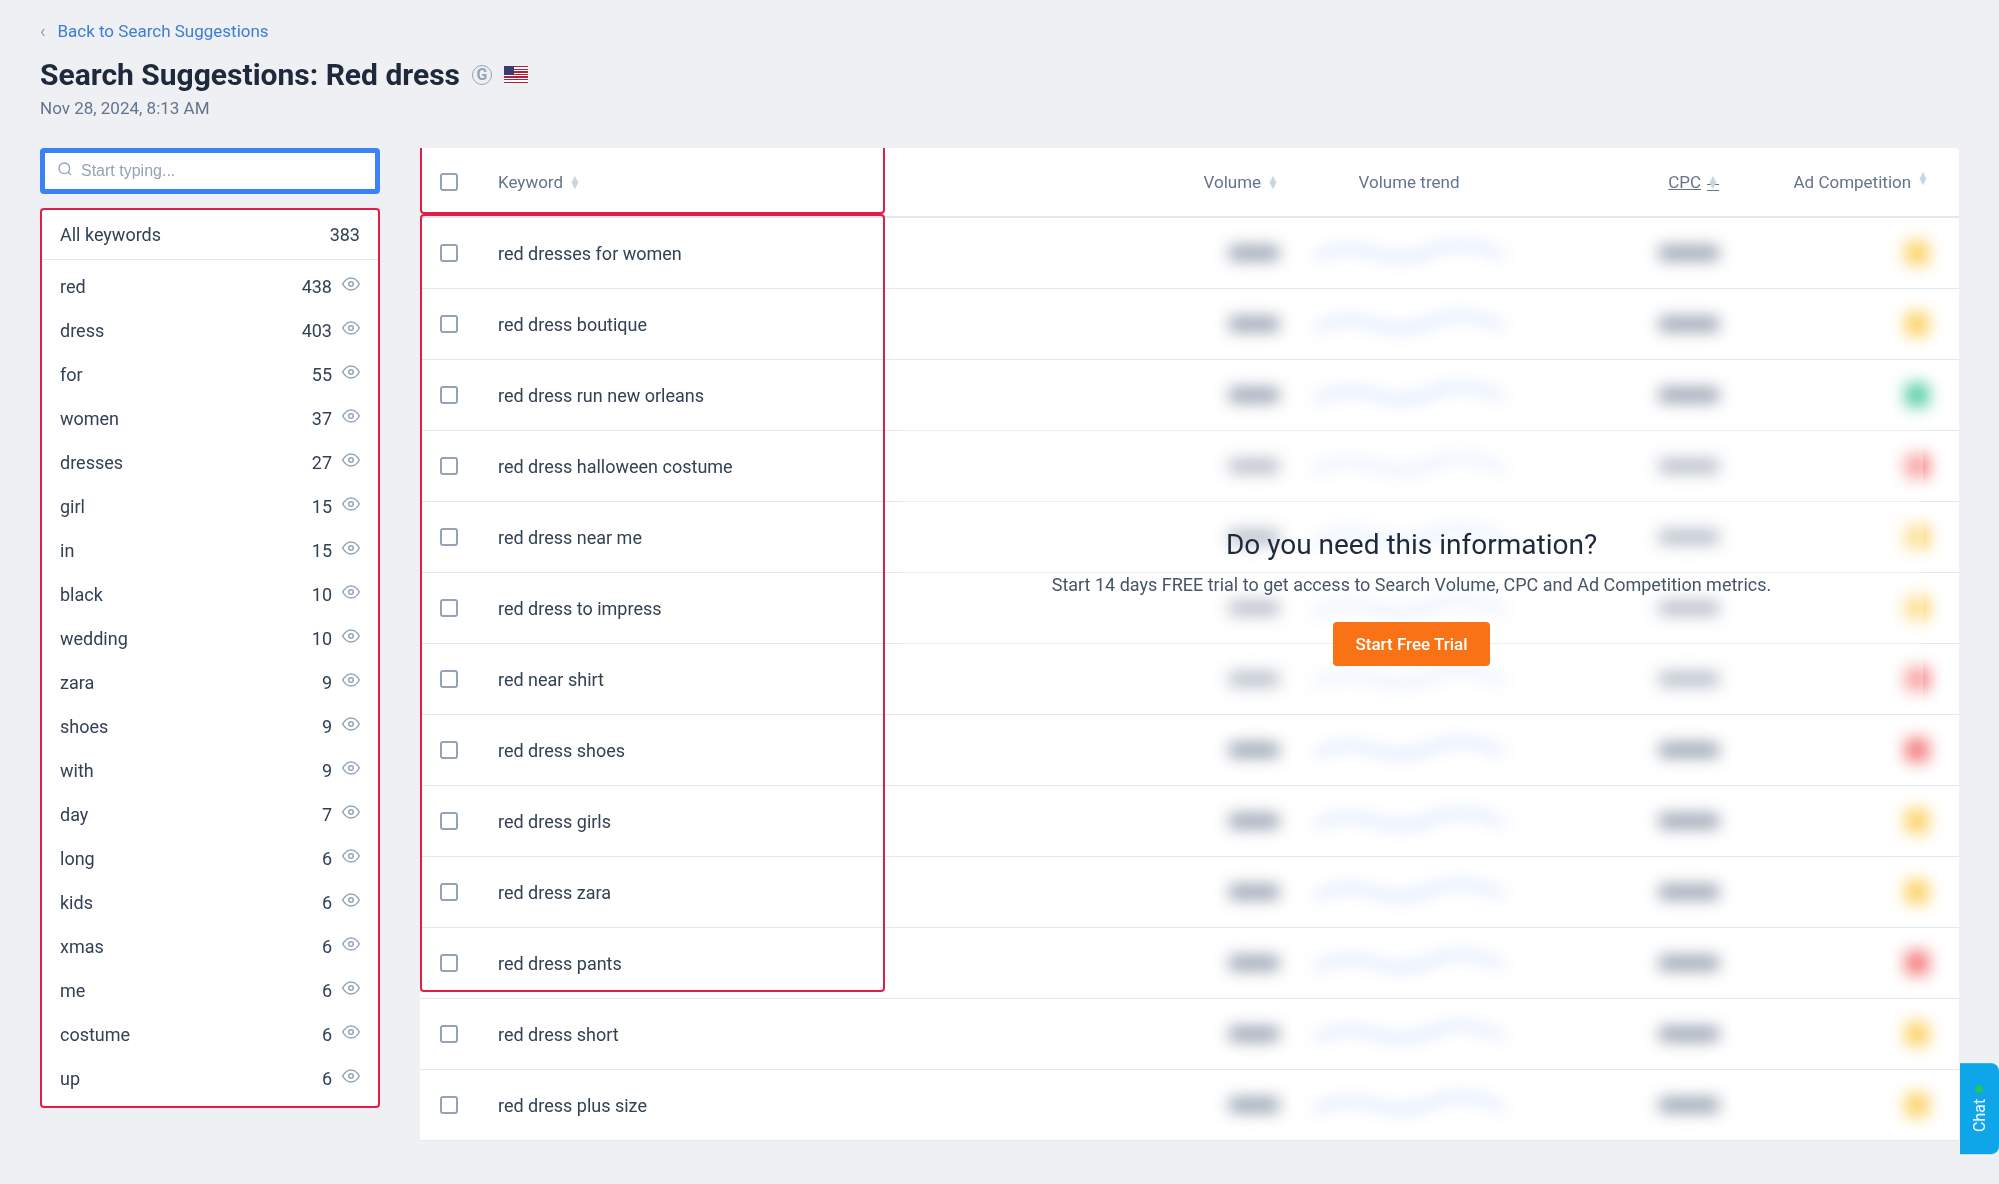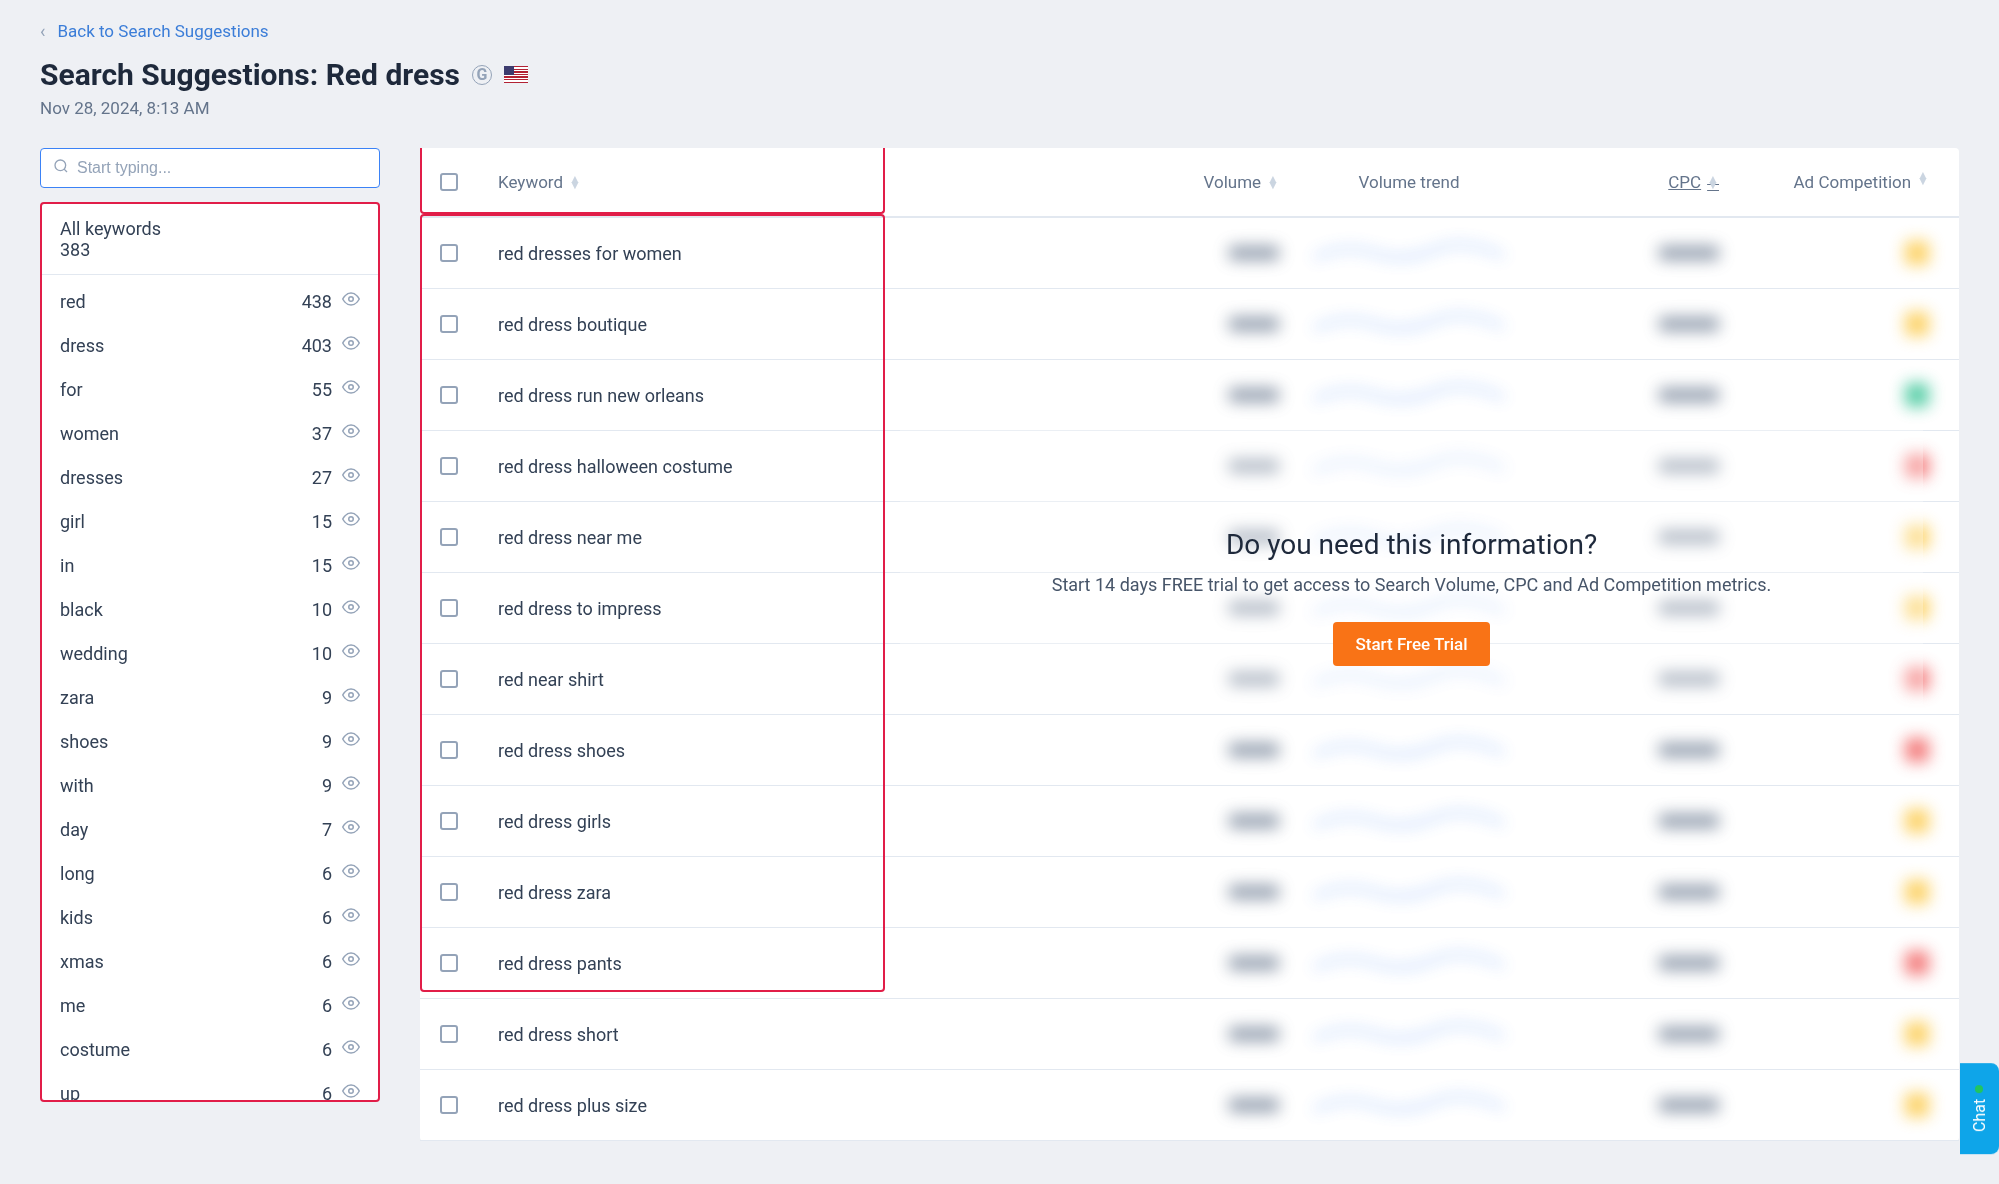--- a/index.html
+++ b/index.html
@@ -94,21 +94,21 @@
     gap: 40px;
     align-items: flex-start;
   }
   .sidebar {
     width: 340px;
     flex-shrink: 0;
   }
   .search-box {
     width: 100%;
     height: 40px;
-    border: 1px solid #3b82f6;
+    border: 5px solid #3b82f6;
     border-radius: 4px;
     background: #fff;
     display: flex;
     align-items: center;
     padding: 18px 12px;
     gap: 8px;
     margin-bottom: 14px;
   }
   .search-box input {
     border: none;
@@ -131,21 +131,20 @@
     overflow: hidden;
     position: relative;
   }
   .kw-header {
     display: flex;
     justify-content: space-between;
     padding: 14px 18px;
     font-size: 18px;
     color: #334155;
     border-bottom: 1px solid #e2e8f0;
-    flex-direction: column;
   }
   .kw-list {
     padding: 4px 0 0 0;
     height: calc(100% - 50px);
     overflow-y: auto;
   }
   .kw-list::-webkit-scrollbar {
     width: 6px;
   }
   .kw-list::-webkit-scrollbar-thumb {

